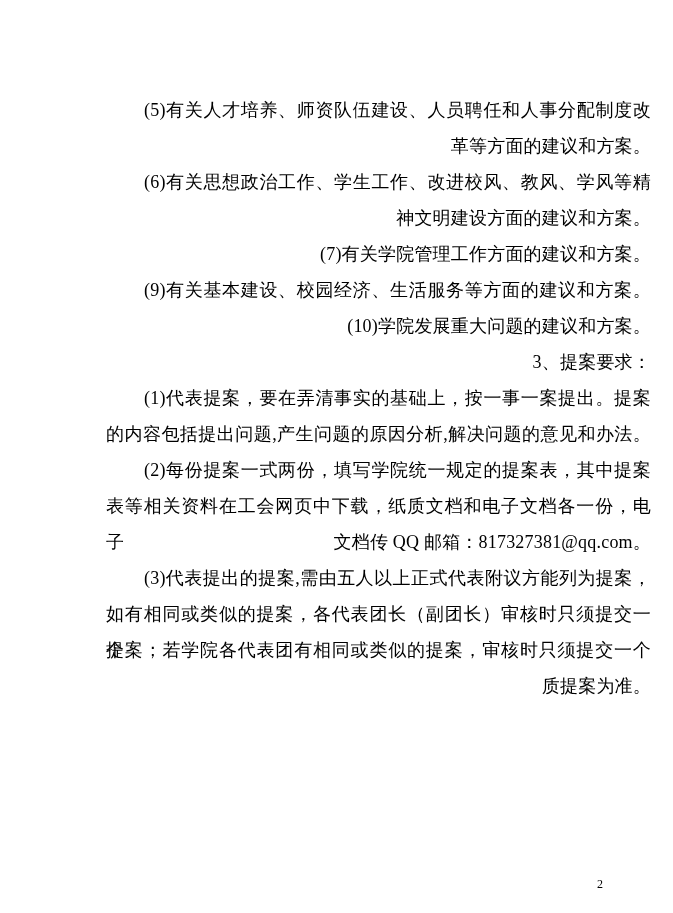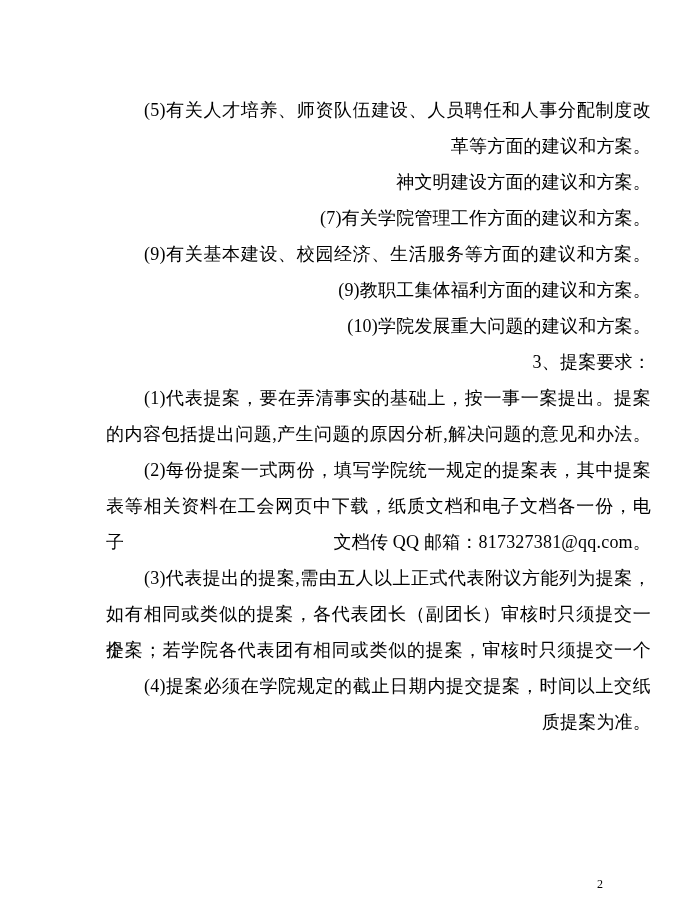--- a/index.html
+++ b/index.html
@@ -51,31 +51,30 @@
     color: #000000;
   }
 </style>
 </head>
 <body>
 
 <div class="page">
   <div class="doc-body">
     <div class="ln ind jf">(5)有关人才培养、师资队伍建设、人员聘任和人事分配制度改</div>
     <div class="ln">革等方面的建议和方案。</div>
+    <div class="ln ind jf">(6)有关思想政治工作、学生工作、改进校风、教风、学风等精</div>
     <div class="ln">神文明建设方面的建议和方案。</div>
     <div class="ln ind">(7)有关学院管理工作方面的建议和方案。</div>
     <div class="ln ind jf">(9)有关基本建设、校园经济、生活服务等方面的建议和方案。</div>
-    <div class="ln ind">(9)教职工集体福利方面的建议和方案。</div>
     <div class="ln ind">(10)学院发展重大问题的建议和方案。</div>
     <div class="ln ind">3、提案要求：</div>
     <div class="ln ind jf">(1)代表提案，要在弄清事实的基础上，按一事一案提出。提案</div>
     <div class="ln jf">的内容包括提出问题,产生问题的原因分析,解决问题的意见和办法。</div>
     <div class="ln ind jf">(2)每份提案一式两份，填写学院统一规定的提案表，其中提案</div>
     <div class="ln jf">表等相关资料在工会网页中下载，纸质文档和电子文档各一份，电子</div>
     <div class="ln">文档传 QQ 邮箱：817327381@qq.com。</div>
     <div class="ln ind jf">(3)代表提出的提案,需由五人以上正式代表附议方能列为提案，</div>
     <div class="ln jf">如有相同或类似的提案，各代表团长（副团长）审核时只须提交一个</div>
     <div class="ln jf">提案；若学院各代表团有相同或类似的提案，审核时只须提交一个</div>
-    <div class="ln ind jf">(4)提案必须在学院规定的截止日期内提交提案，时间以上交纸</div>
     <div class="ln">质提案为准。</div>
   </div>
   <div class="page-number">2</div>
 </div>
 
 </body></html>

